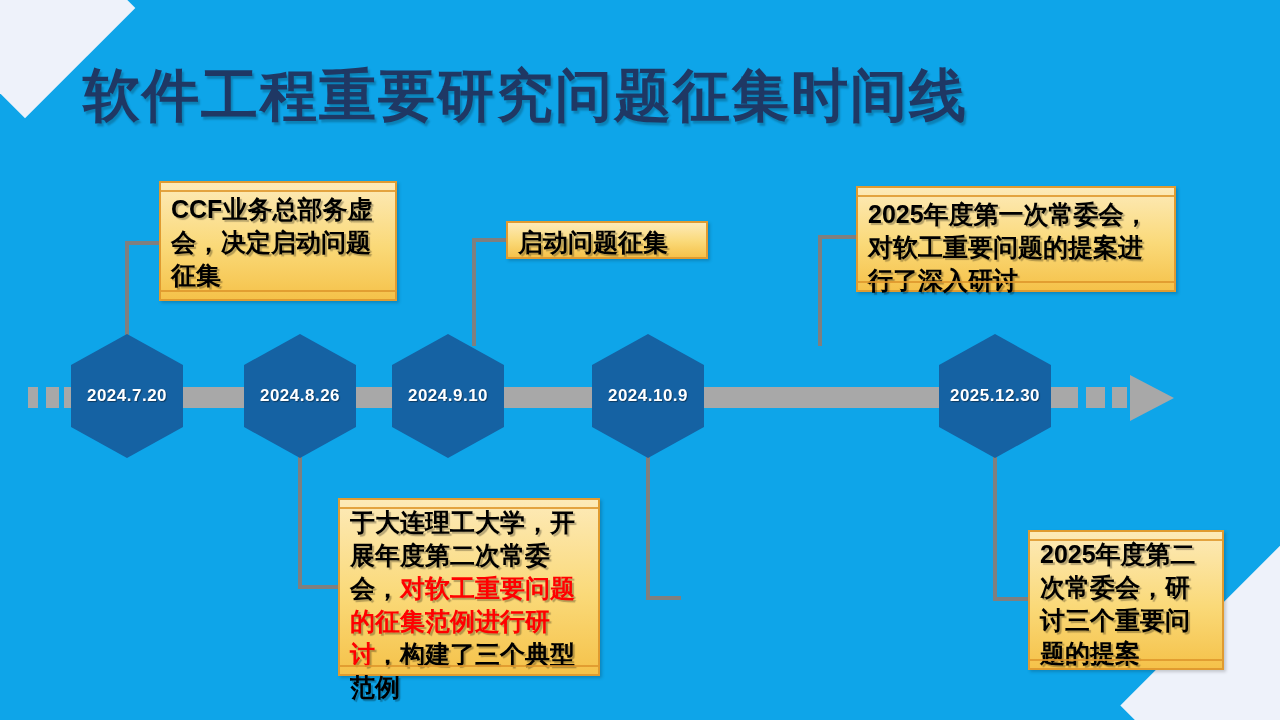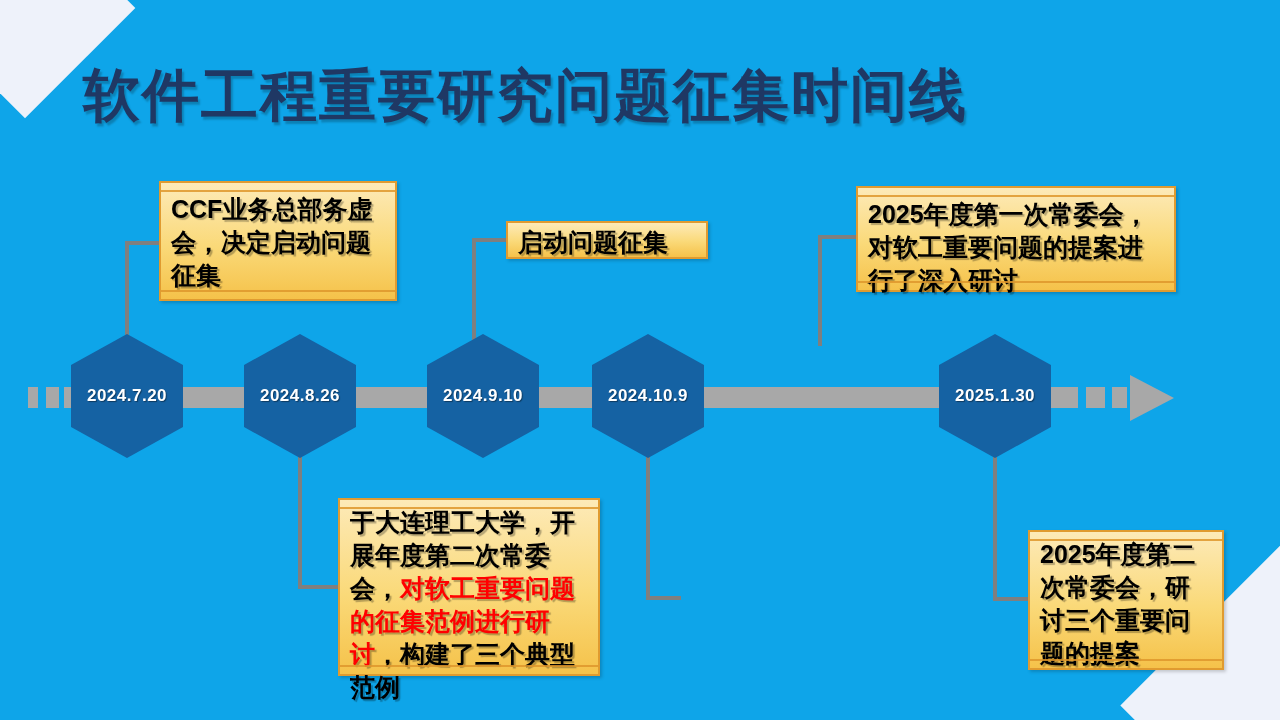--- a/index.html
+++ b/index.html
@@ -93,28 +93,28 @@
   <div class="tl-dash" style="left:1086px;width:19px;"></div>
   <div class="tl-dash" style="left:1112px;width:15px;"></div>
   <div class="tl-arrow"></div>
 
   <div class="hex" style="left:71px;">
     <span class="date">2024.7.20</span>
   </div>
   <div class="hex" style="left:244px;">
     <span class="date">2024.8.26</span>
   </div>
-  <div class="hex" style="left:427px;text-align:right;">
+  <div class="hex" style="left:392px;text-align:right;">
     <span class="date">2024.9.10</span>
   </div>
   <div class="hex" style="left:592px;justify-content:center;">
     <span class="date">2024.10.9</span>
   </div>
   <div class="hex" style="left:939px;">
-    <span class="date">2025.1.30</span>
+    <span class="date">2025.12.30</span>
   </div>
 
   <div class="callout" id="c2">
     <div class="txt">启动问题征集</div>
   </div>
 
   <div class="callout" id="c1">
     <div class="txt">CCF业务总部务虚会，决定启动问题征集</div>
   </div>
 

